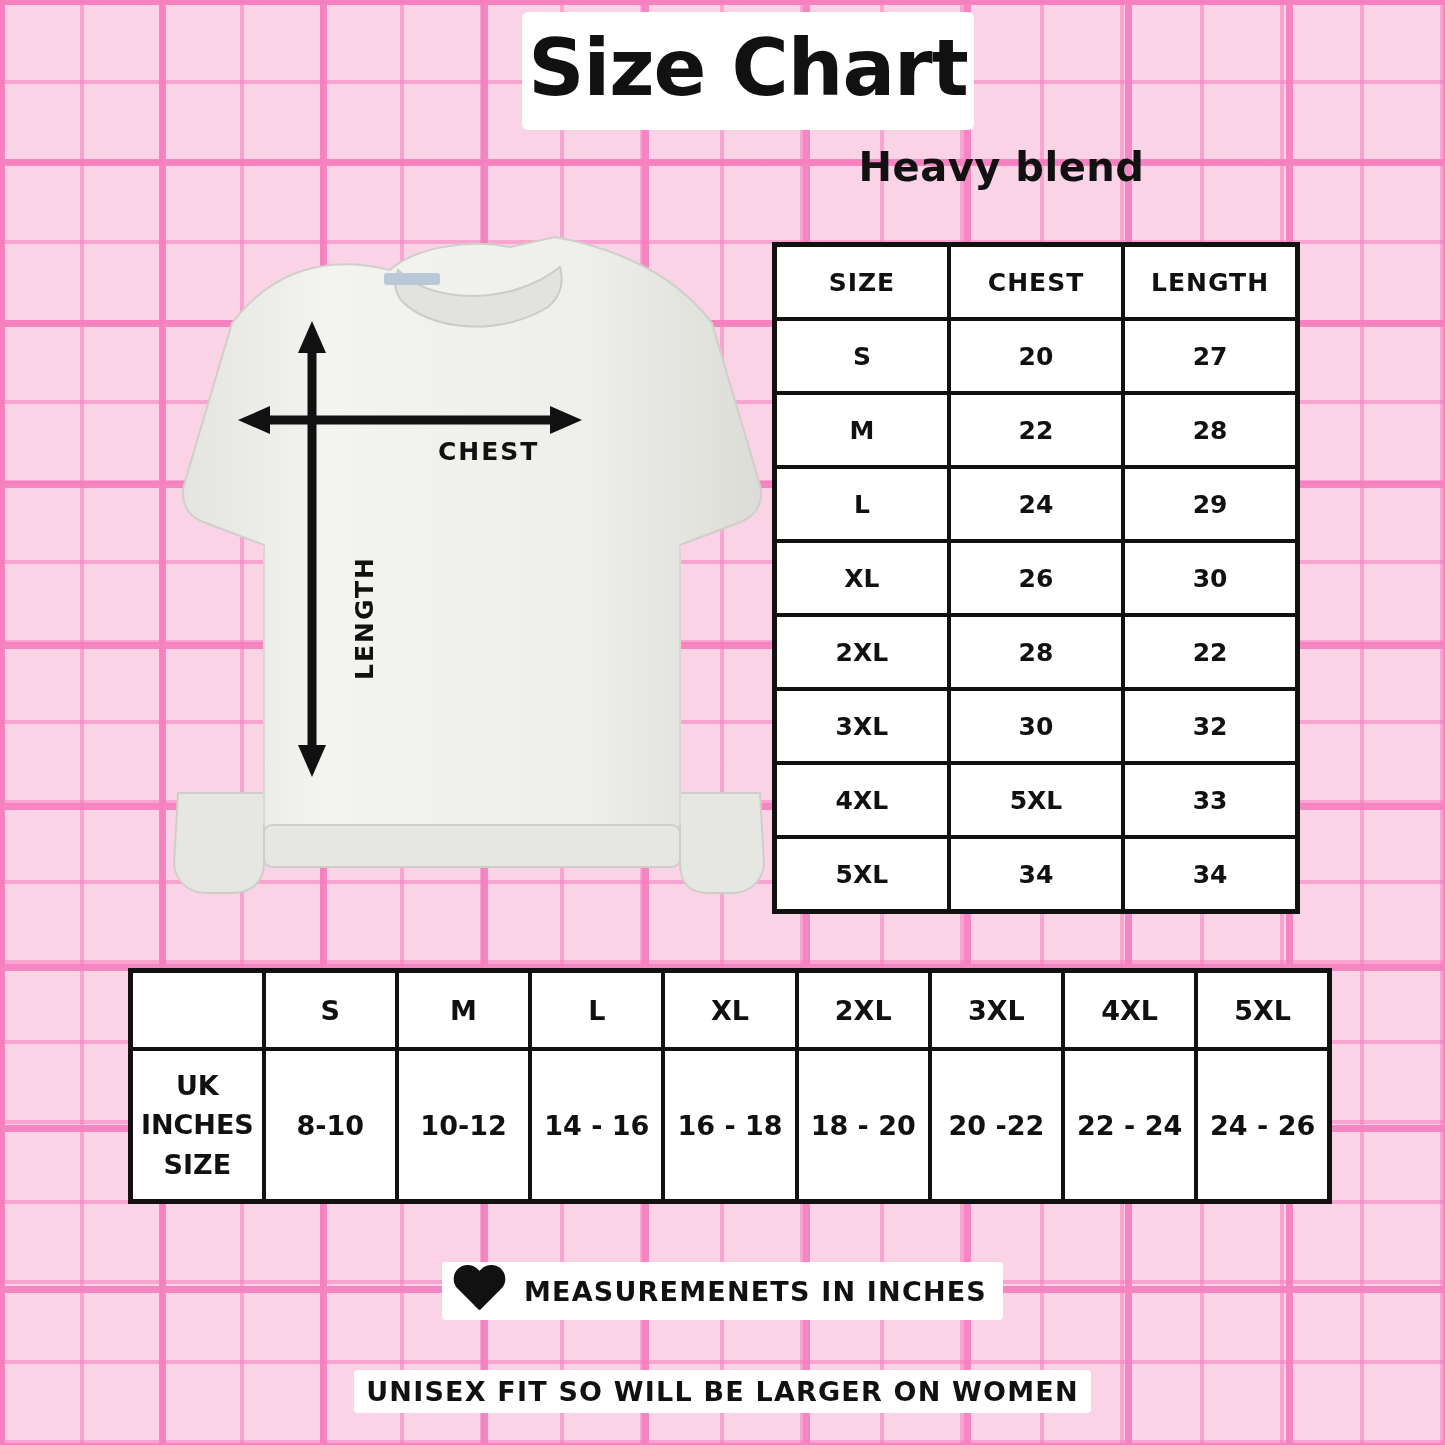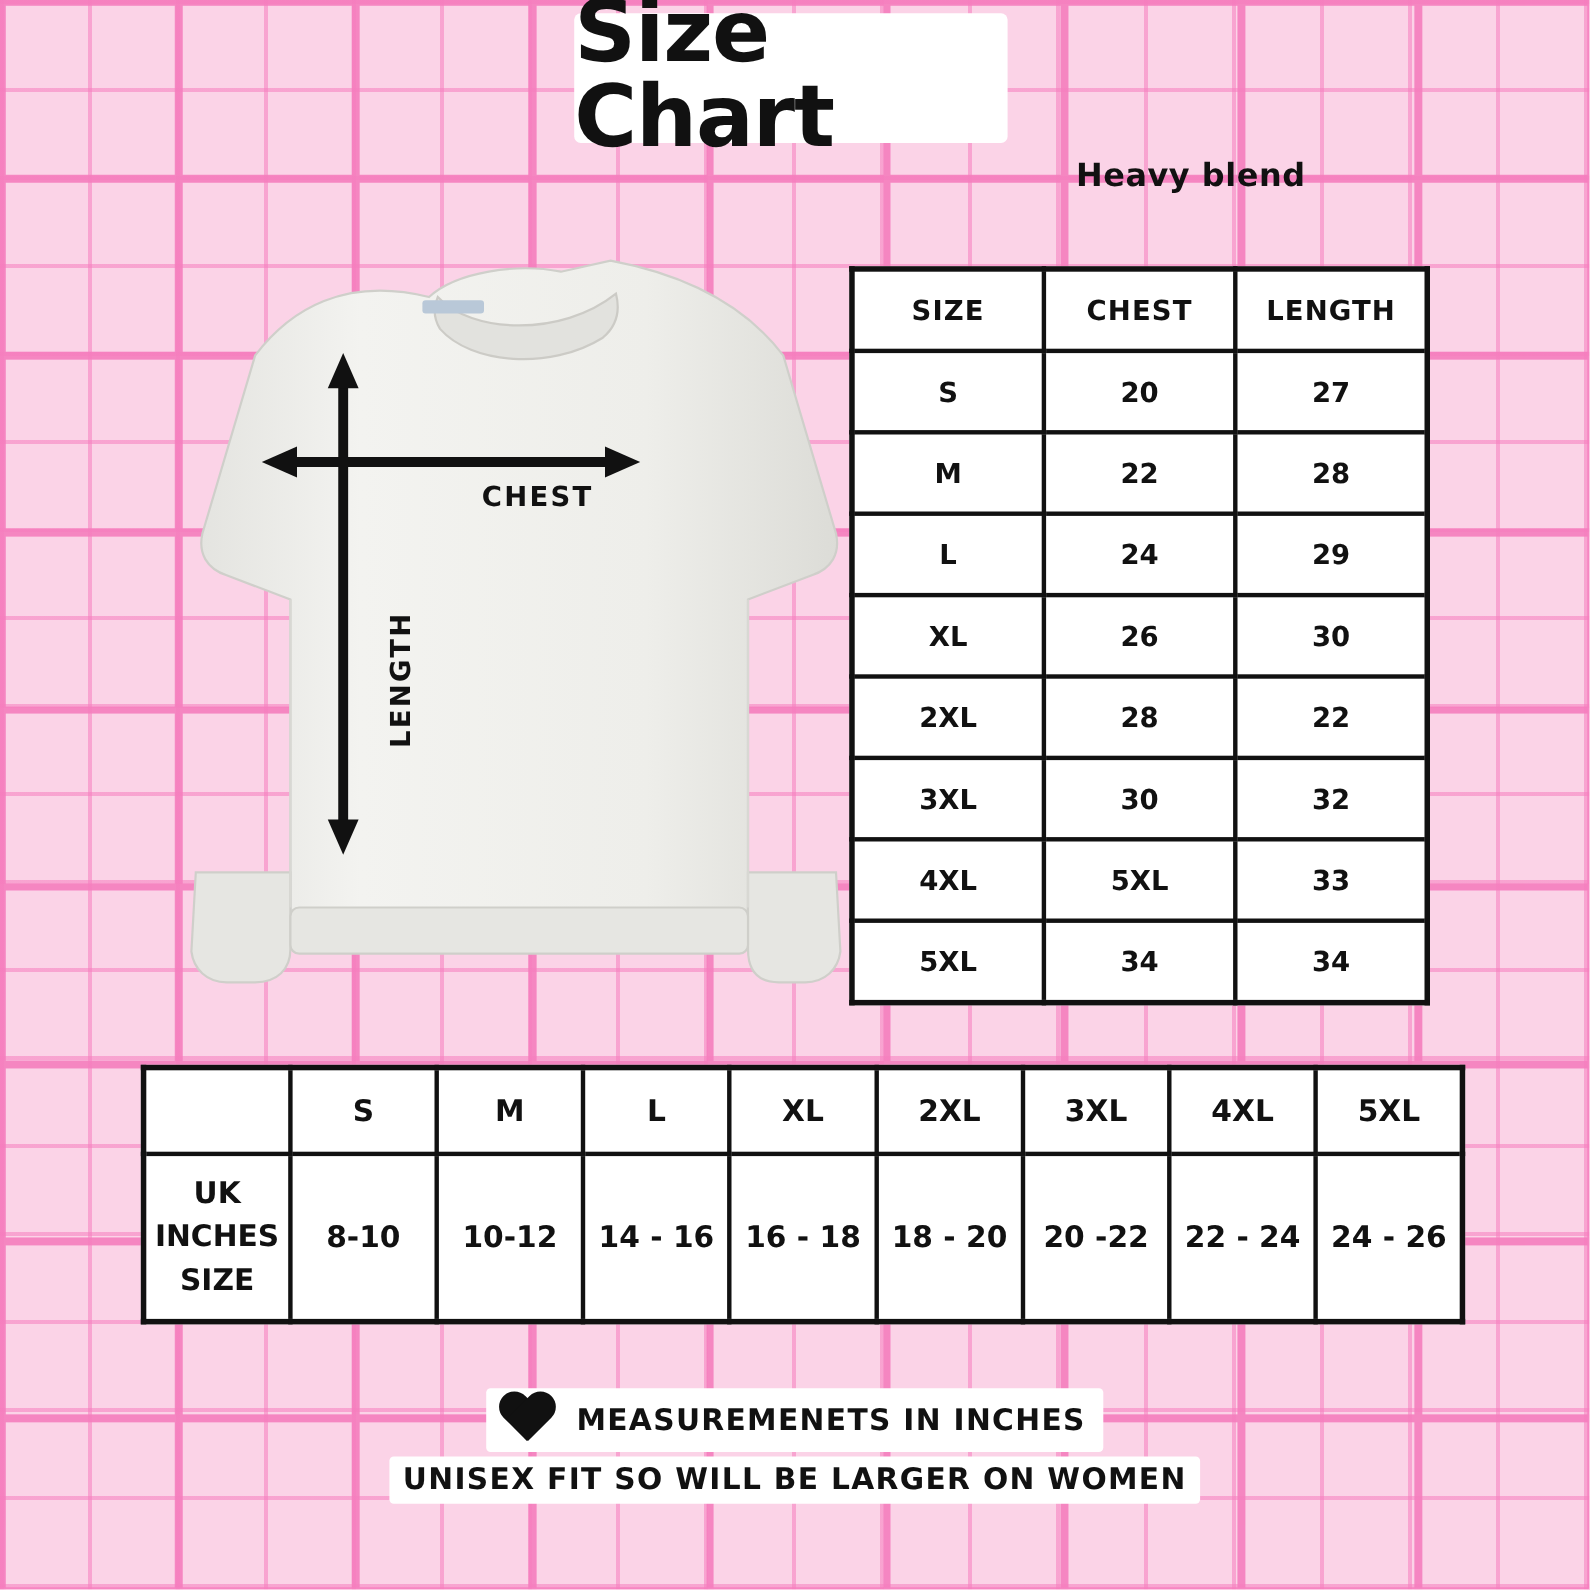--- a/index.html
+++ b/index.html
@@ -36,46 +36,47 @@
     background-image:
       repeating-linear-gradient(to right, rgba(246,125,190,0.55) 0px, rgba(246,125,190,0.55) 4px, transparent 4px, transparent 80px),
       repeating-linear-gradient(to bottom, rgba(246,125,190,0.55) 0px, rgba(246,125,190,0.55) 4px, transparent 4px, transparent 80px);
   }
 
   
   .title-box {
     position: absolute;
     left: 522px;
     top: 12px;
-    width: 394px;
+    width: 452px;
     height: 118px;
     background: #ffffff;
     border-radius: 6px;
     display: flex;
     align-items: center;
     justify-content: center;
+    text-align: right;
   }
   .title-text {
     font-family: "DejaVu Sans", sans-serif;
     font-size: 78px;
     font-weight: bold;
     color: #111111;
     letter-spacing: -1px;
     line-height: 1;
     margin-top: -6px;
   }
 
   
   .product-heading {
     position: absolute;
-    left: 820px;
+    left: 739px;
     top: 140px;
     width: 525px;
     text-align: center;
-    font-size: 29px;
+    font-size: 40px;
     font-weight: bold;
     color: #111111;
     line-height: 1.35;
     letter-spacing: 0.5px;
   }
 
   
   .size-table {
     position: absolute;
     left: 772px;
@@ -130,20 +131,21 @@
 
   
   .footer {
     position: absolute;
     left: 0;
     top: 1262px;
     width: 1445px;
     display: flex;
     flex-direction: column;
     align-items: center;
+    gap: 46px;
   }
   .footer-line1 {
     display: flex;
     align-items: center;
     gap: 18px;
     background: #ffffff;
     padding: 4px 16px 4px 10px;
     border-radius: 4px;
   }
   .footer-line2 {

